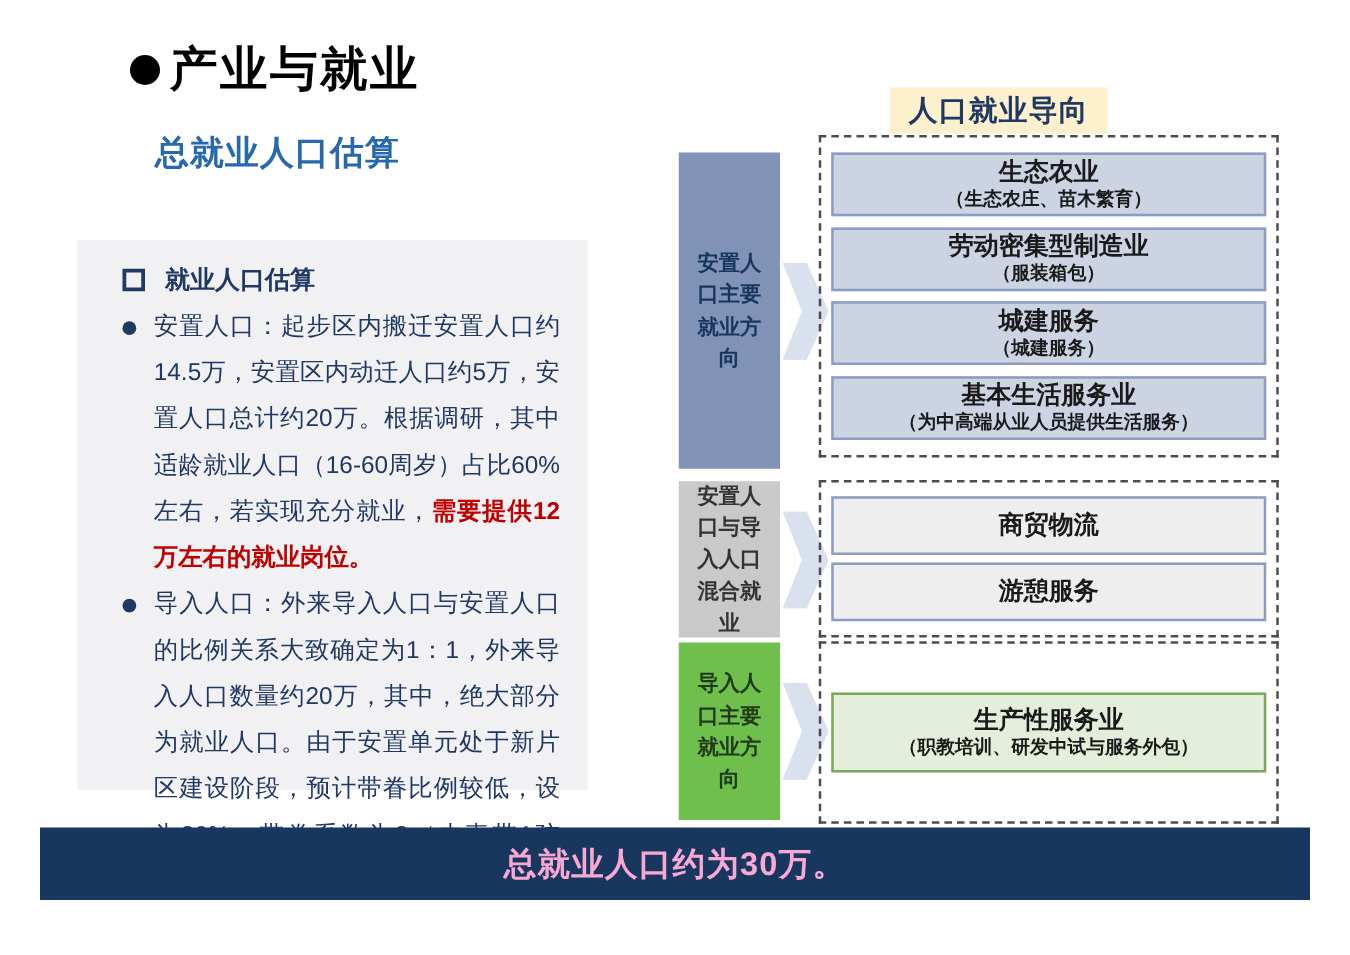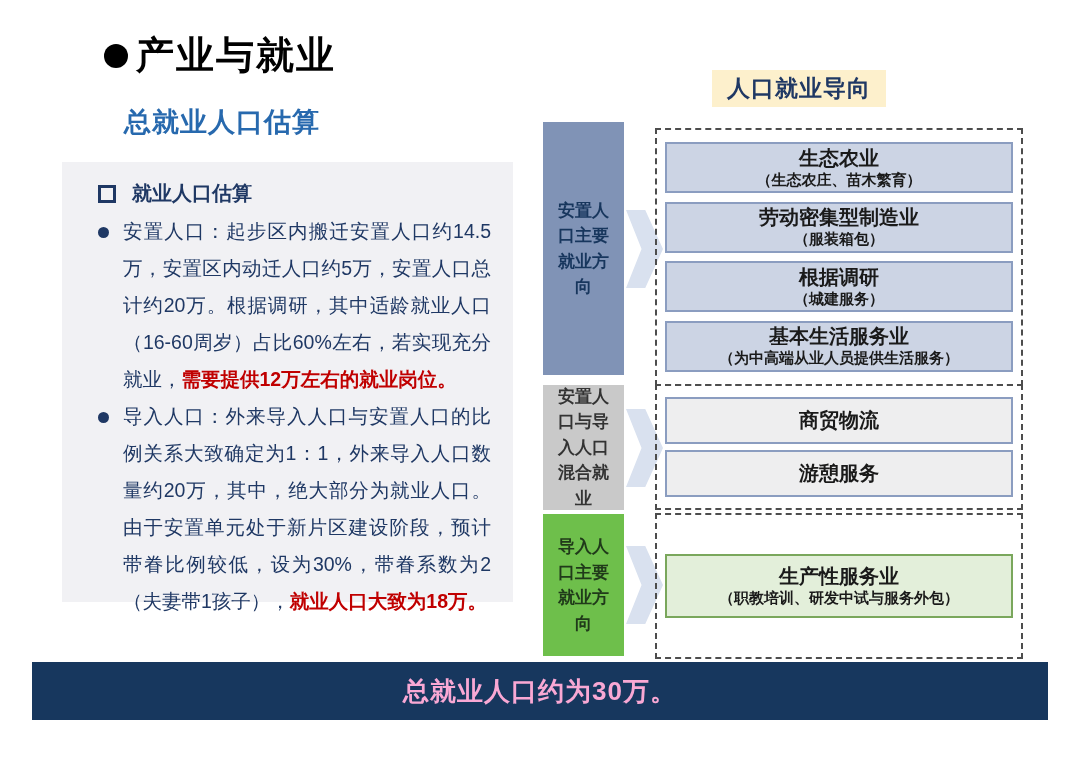--- a/index.html
+++ b/index.html
@@ -6,21 +6,21 @@
   body{font-family:"Liberation Sans","DejaVu Sans",sans-serif;}
   .slide{position:relative;width:1080px;height:764px;background:#ffffff;overflow:hidden;}
 
   
   .title-row{position:absolute;left:104px;top:30px;display:flex;align-items:center;gap:8px;}
   .title-dot{width:24px;height:24px;border-radius:50%;background:#000;}
   .title-text{font-size:38px;font-weight:bold;color:#000;letter-spacing:2px;}
   .subtitle{position:absolute;left:124px;top:104px;font-size:27px;font-weight:bold;color:#2769ae;letter-spacing:1px;}
 
   
-  .info-panel{position:absolute;left:62px;top:162px;width:451px;height:440px;background:#f1f1f4;box-sizing:border-box;padding:16px 22px 10px 20px;}
+  .info-panel{position:absolute;left:62px;top:192px;width:408px;height:440px;background:#f1f1f4;box-sizing:border-box;padding:16px 22px 10px 20px;}
   .panel-header{display:flex;align-items:center;gap:16px;color:#1f3864;font-size:20px;font-weight:bold;margin:2px 0 6px 16px;}
   .square-bullet{width:12px;height:12px;border:3px solid #1f3864;flex:0 0 auto;}
   .bullet-item{position:relative;padding-left:41px;color:#1f3864;font-size:19.5px;line-height:37px;font-weight:500;text-align:justify;}
   .bullet-item .dot{position:absolute;left:16px;top:14px;width:11px;height:11px;border-radius:50%;background:#1f3864;}
   .red{color:#c00000;font-weight:bold;}
 
   
   .diagram-header{position:absolute;left:712px;top:70px;width:174px;height:37px;background:#fdf0cc;color:#1f3864;font-size:23px;font-weight:bold;display:flex;align-items:center;justify-content:center;letter-spacing:1px;}
 
   
@@ -30,21 +30,21 @@
   .mid-3{top:514px;height:142px;background:#6ebf4b;color:#203a1a;}
 
   
   .arrow{position:absolute;left:626px;width:37px;height:78px;background:#d9e1ef;clip-path:polygon(0% 0%,52% 0%,100% 50%,52% 100%,0% 100%,42% 50%);}
   .arrow-1{top:210px;}
   .arrow-2{top:409px;}
   .arrow-3{top:546px;}
 
   
   .group{position:absolute;left:655px;width:368px;border:2px dashed #4d4d4d;box-sizing:border-box;display:flex;flex-direction:column;justify-content:space-evenly;padding:4px 8px;}
-  .group-1{top:128px;height:258px;}
+  .group-1{top:108px;height:258px;}
   .group-2{top:384px;height:126px;}
   .group-3{top:513px;height:146px;}
   .item{box-sizing:border-box;display:flex;flex-direction:column;align-items:center;justify-content:center;text-align:center;}
   .group-1 .item{background:#ccd4e4;border:2px solid #8b9dc0;height:51px;}
   .group-2 .item{background:#eeeeef;border:2px solid #8b9dc0;height:47px;}
   .group-3 .item{background:#e3efda;border:2px solid #7aa75c;height:64px;}
   .item-title{font-size:20px;font-weight:bold;color:#1a1a1a;line-height:1.25;}
   .item-sub{font-size:15px;font-weight:bold;color:#1a1a1a;line-height:1.25;}
 
   
@@ -89,21 +89,21 @@
   <div class="group group-1">
     <div class="item">
       <div class="item-title">生态农业</div>
       <div class="item-sub">（生态农庄、苗木繁育）</div>
     </div>
     <div class="item">
       <div class="item-title">劳动密集型制造业</div>
       <div class="item-sub">（服装箱包）</div>
     </div>
     <div class="item">
-      <div class="item-title">根据调研</div>
+      <div class="item-title">城建服务</div>
       <div class="item-sub">（城建服务）</div>
     </div>
     <div class="item">
       <div class="item-title">基本生活服务业</div>
       <div class="item-sub">（为中高端从业人员提供生活服务）</div>
     </div>
   </div>
 
   <div class="group group-2">
     <div class="item">

